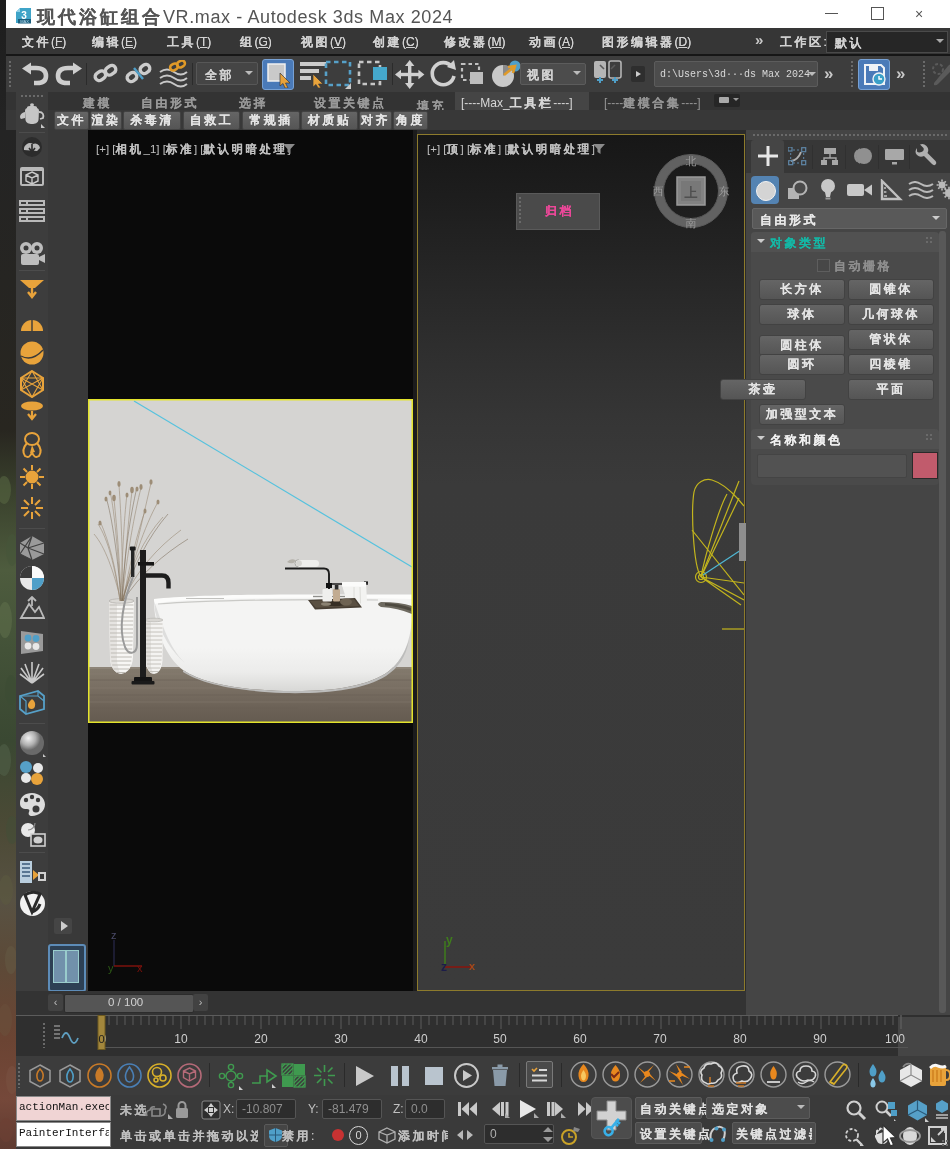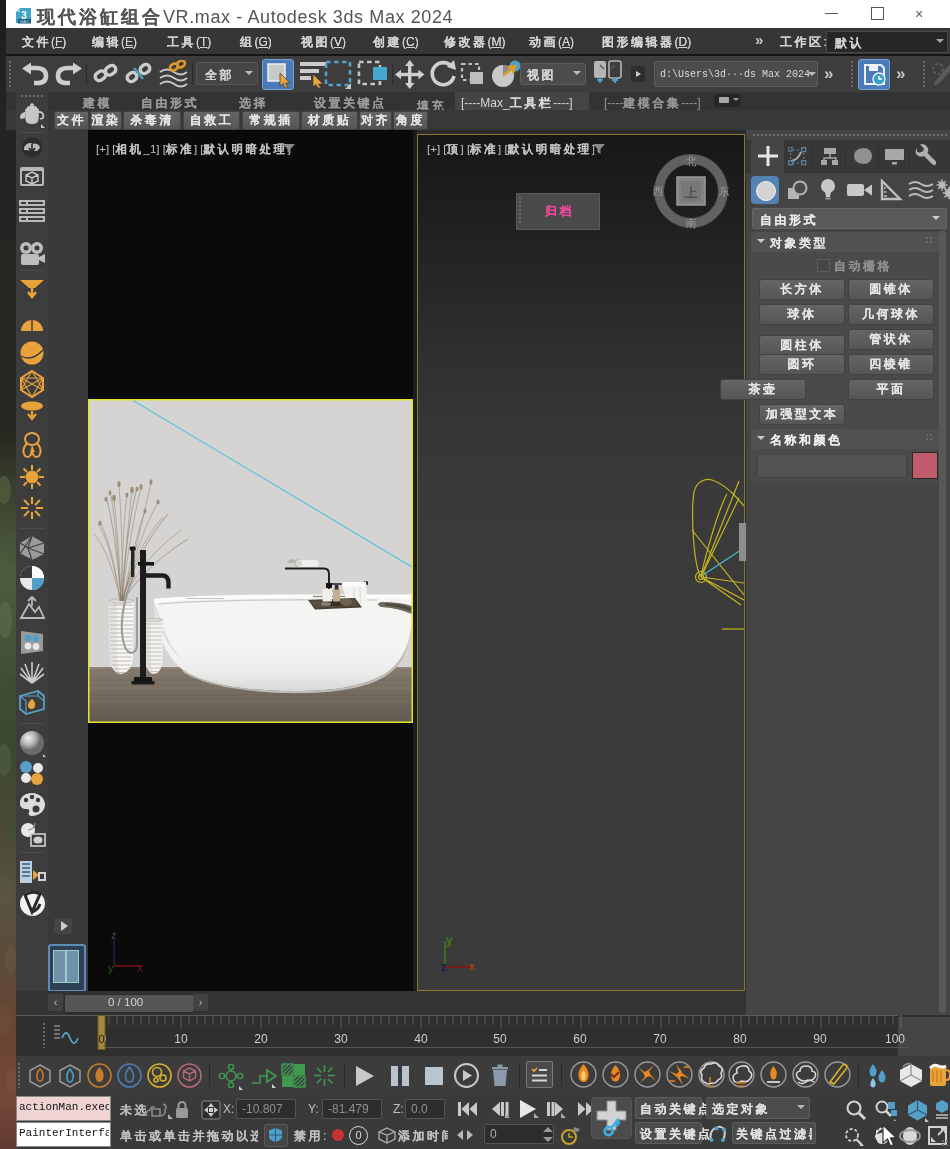--- a/index.html
+++ b/index.html
@@ -636,21 +636,21 @@
       </g>
 </svg>
 
 <div class="abs" style="left:752px;top:208px;width:195px;height:21px;background:#595959;border:1px solid #666;border-radius:2px;box-sizing:border-box;"></div>
 <div class="abs txt cjk" style="left:760px;top:212px;color:#e8e8e8;">自由形式</div>
 <div class="abs" style="left:932px;top:216px;width:0;height:0;border:4.5px solid transparent;border-top-color:#ccc;"></div>
 
 <div class="abs" style="left:751px;top:232px;width:188px;height:223px;background:#4a4a4a;border-radius:4px;"></div>
 <div class="abs" style="left:751px;top:232px;width:188px;height:20px;background:#515151;border-radius:4px 4px 0 0;"></div>
 <div class="abs" style="left:757px;top:239px;width:0;height:0;border:4px solid transparent;border-top-color:#ccc;"></div>
-<div class="abs txt cjk" style="left:770px;top:235px;color:#e5e5e5;">对象类型</div>
+<div class="abs txt cjk" style="left:770px;top:235px;color:#14b8a6;">对象类型</div>
 <div class="abs grip" style="left:925px;top:236px;width:9px;height:9px;"></div>
 <div class="abs" style="left:817px;top:259px;width:11px;height:11px;background:#474747;border:1px solid #5e5e5e;"></div>
 <div class="abs txt cjk" style="left:834px;top:258px;color:#8e8e8e;">自动栅格</div>
 <div class="abs btn cjk" style="left:759px;top:279px;width:84px;height:19px;line-height:19px;">长方体</div>
 <div class="abs btn cjk" style="left:848px;top:279px;width:84px;height:19px;line-height:19px;">圆锥体</div>
 <div class="abs btn cjk" style="left:759px;top:304px;width:84px;height:19px;line-height:19px;">球体</div>
 <div class="abs btn cjk" style="left:848px;top:304px;width:84px;height:19px;line-height:19px;">几何球体</div>
 <div class="abs btn cjk" style="left:759px;top:335px;width:84px;height:19px;line-height:19px;">圆柱体</div>
 <div class="abs btn cjk" style="left:848px;top:329px;width:84px;height:19px;line-height:19px;">管状体</div>
 <div class="abs btn cjk" style="left:759px;top:354px;width:84px;height:19px;line-height:19px;">圆环</div>
@@ -1037,21 +1037,21 @@
         <rect x="18" y="2" width="3" height="14"></rect>
       </g>
     </svg>
 
 <div class="abs txt cjk" style="left:120px;top:1128px;color:#c0c0c0;width:138px;overflow:hidden;">单击或单击并拖动以选择对</div>
 <div class="abs" style="left:264px;top:1124px;width:22px;height:21px;background:#454545;border:1px solid #5a5a5a;border-radius:2px;"></div>
 <svg class="abs" style="left:268px;top:1127px;" width="15" height="16">
       <path d="M7.5,1 L14,3.5 V9 q0,4.5 -6.5,6 Q1,13.5 1,9 V3.5 Z" fill="#4f9fc8"></path>
       <path d="M7.5,1 L7.5,15 M1,8 h13" stroke="#2a5a7a" stroke-width="1"></path>
     </svg>
-<div class="abs txt cjk" style="left:294px;top:1128px;color:#c0c0c0;">禁用<span style="font-weight:normal;letter-spacing:0">:</span></div>
+<div class="abs txt cjk" style="left:282px;top:1128px;color:#c0c0c0;">禁用<span style="font-weight:normal;letter-spacing:0">:</span></div>
 <div class="abs" style="left:332px;top:1129px;width:12px;height:12px;background:#c83232;border-radius:50%;"></div>
 <div class="abs" style="left:349px;top:1126px;width:17px;height:17px;background:#3a3a3a;border:1.5px solid #d8d8d8;border-radius:50%;color:#d8d8d8;font-size:11px;text-align:center;line-height:17px;">0</div>
 <svg class="abs" style="left:378px;top:1127px;" width="18" height="17">
       <path d="M9,1 L17,5 V12 L9,16 L1,12 V5 Z M9,8 v8 M1,5 l8,3 8,-3" fill="none" stroke="#b0b0b0" stroke-width="1.3"></path>
     </svg>
 <div class="abs txt cjk" style="left:398px;top:1128px;color:#c0c0c0;width:50px;overflow:hidden;">添加时间标</div>
 <svg class="abs" style="left:455px;top:1128px;" width="20" height="14">
       <path d="M8,2 L2,7 L8,12 Z M12,2 L18,7 L12,12 Z" fill="#b9b9b9"></path>
     </svg>
 <div class="abs" style="left:484px;top:1124px;width:70px;height:20px;background:#2d2d2d;border:1px solid #555;border-radius:2px;box-sizing:border-box;"></div>

